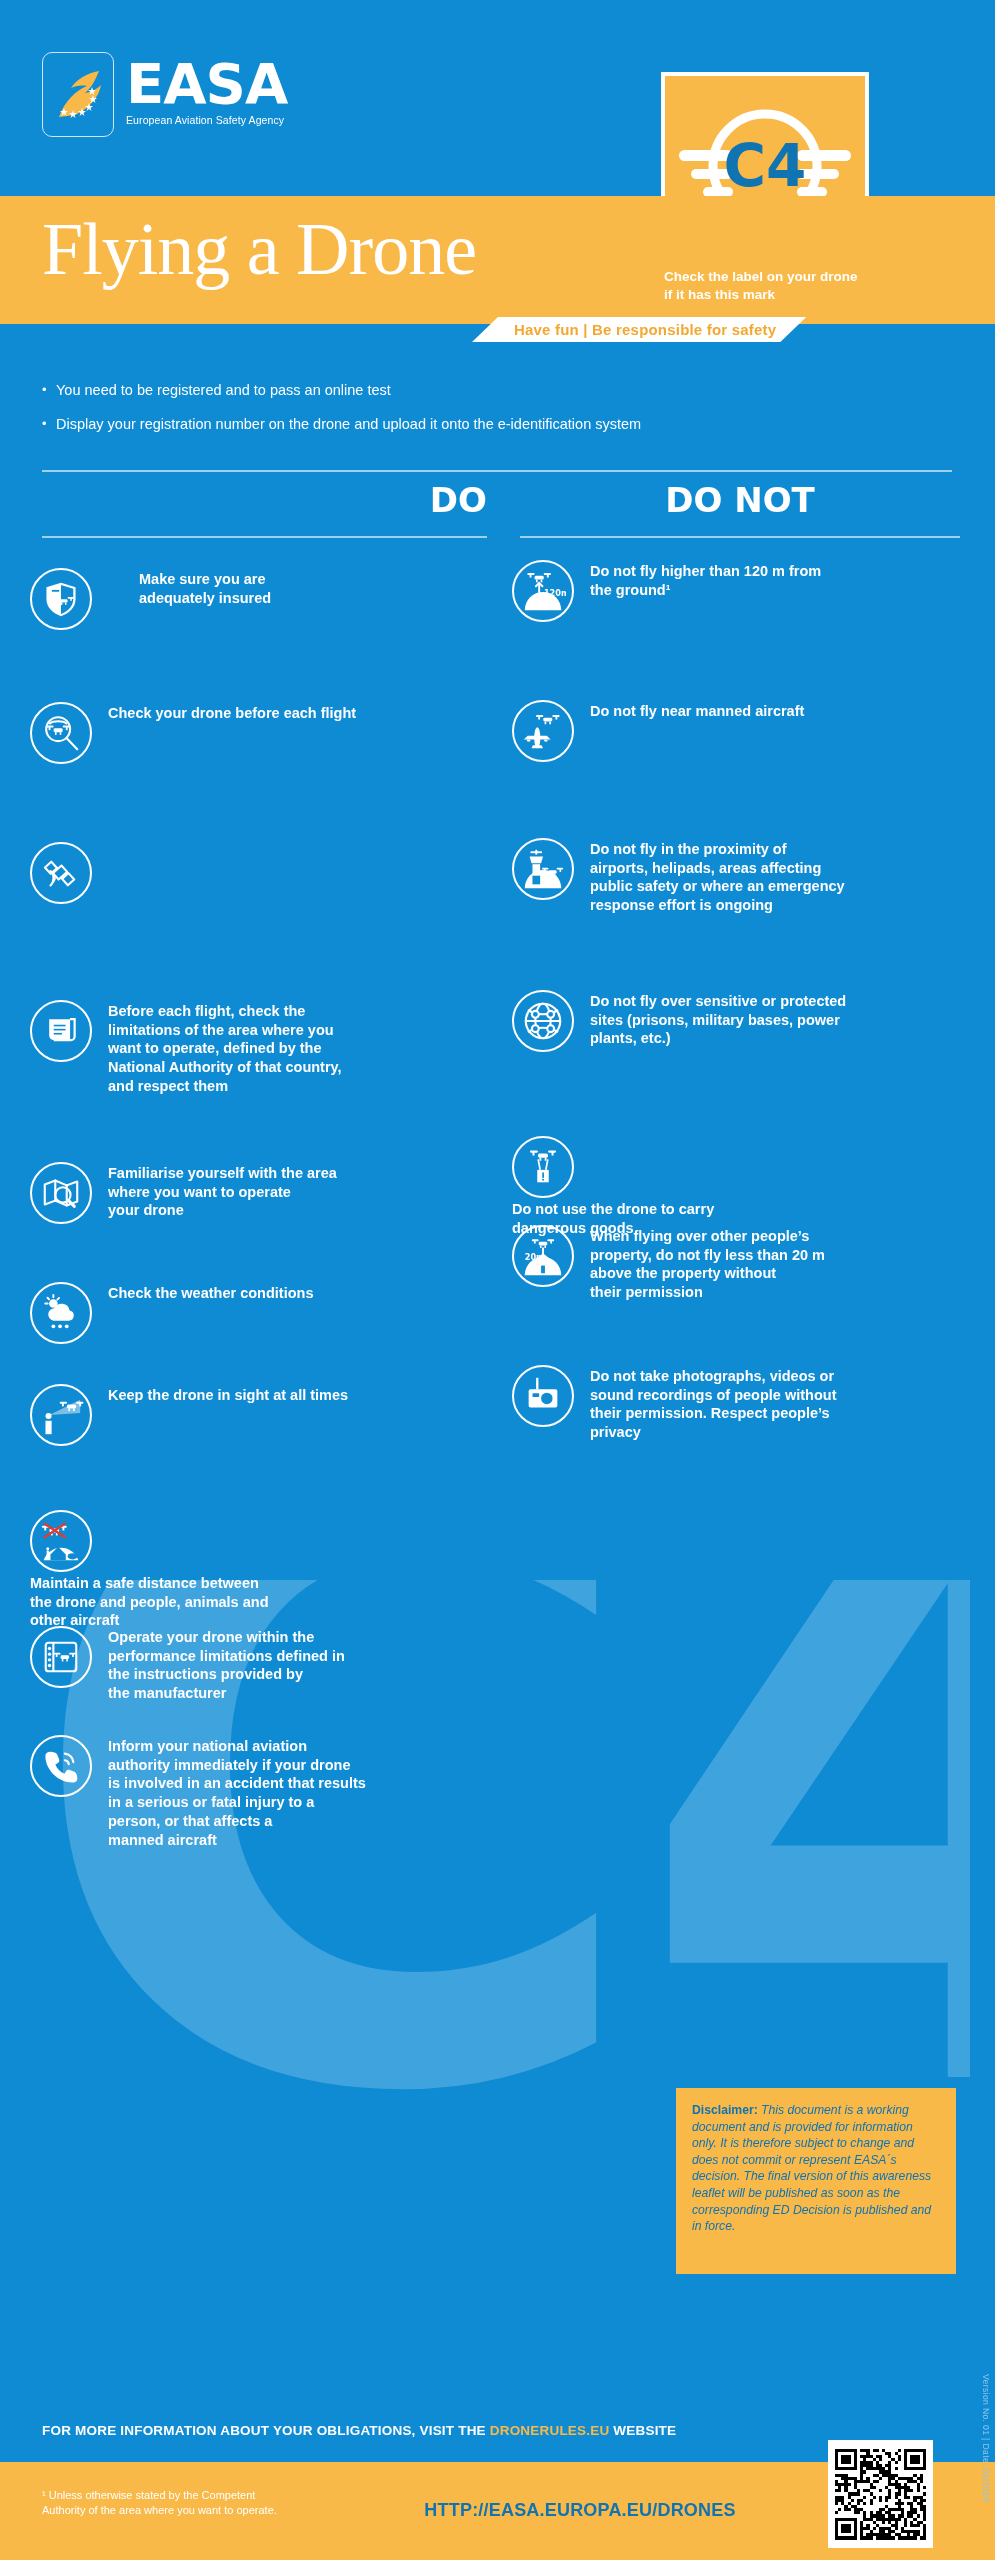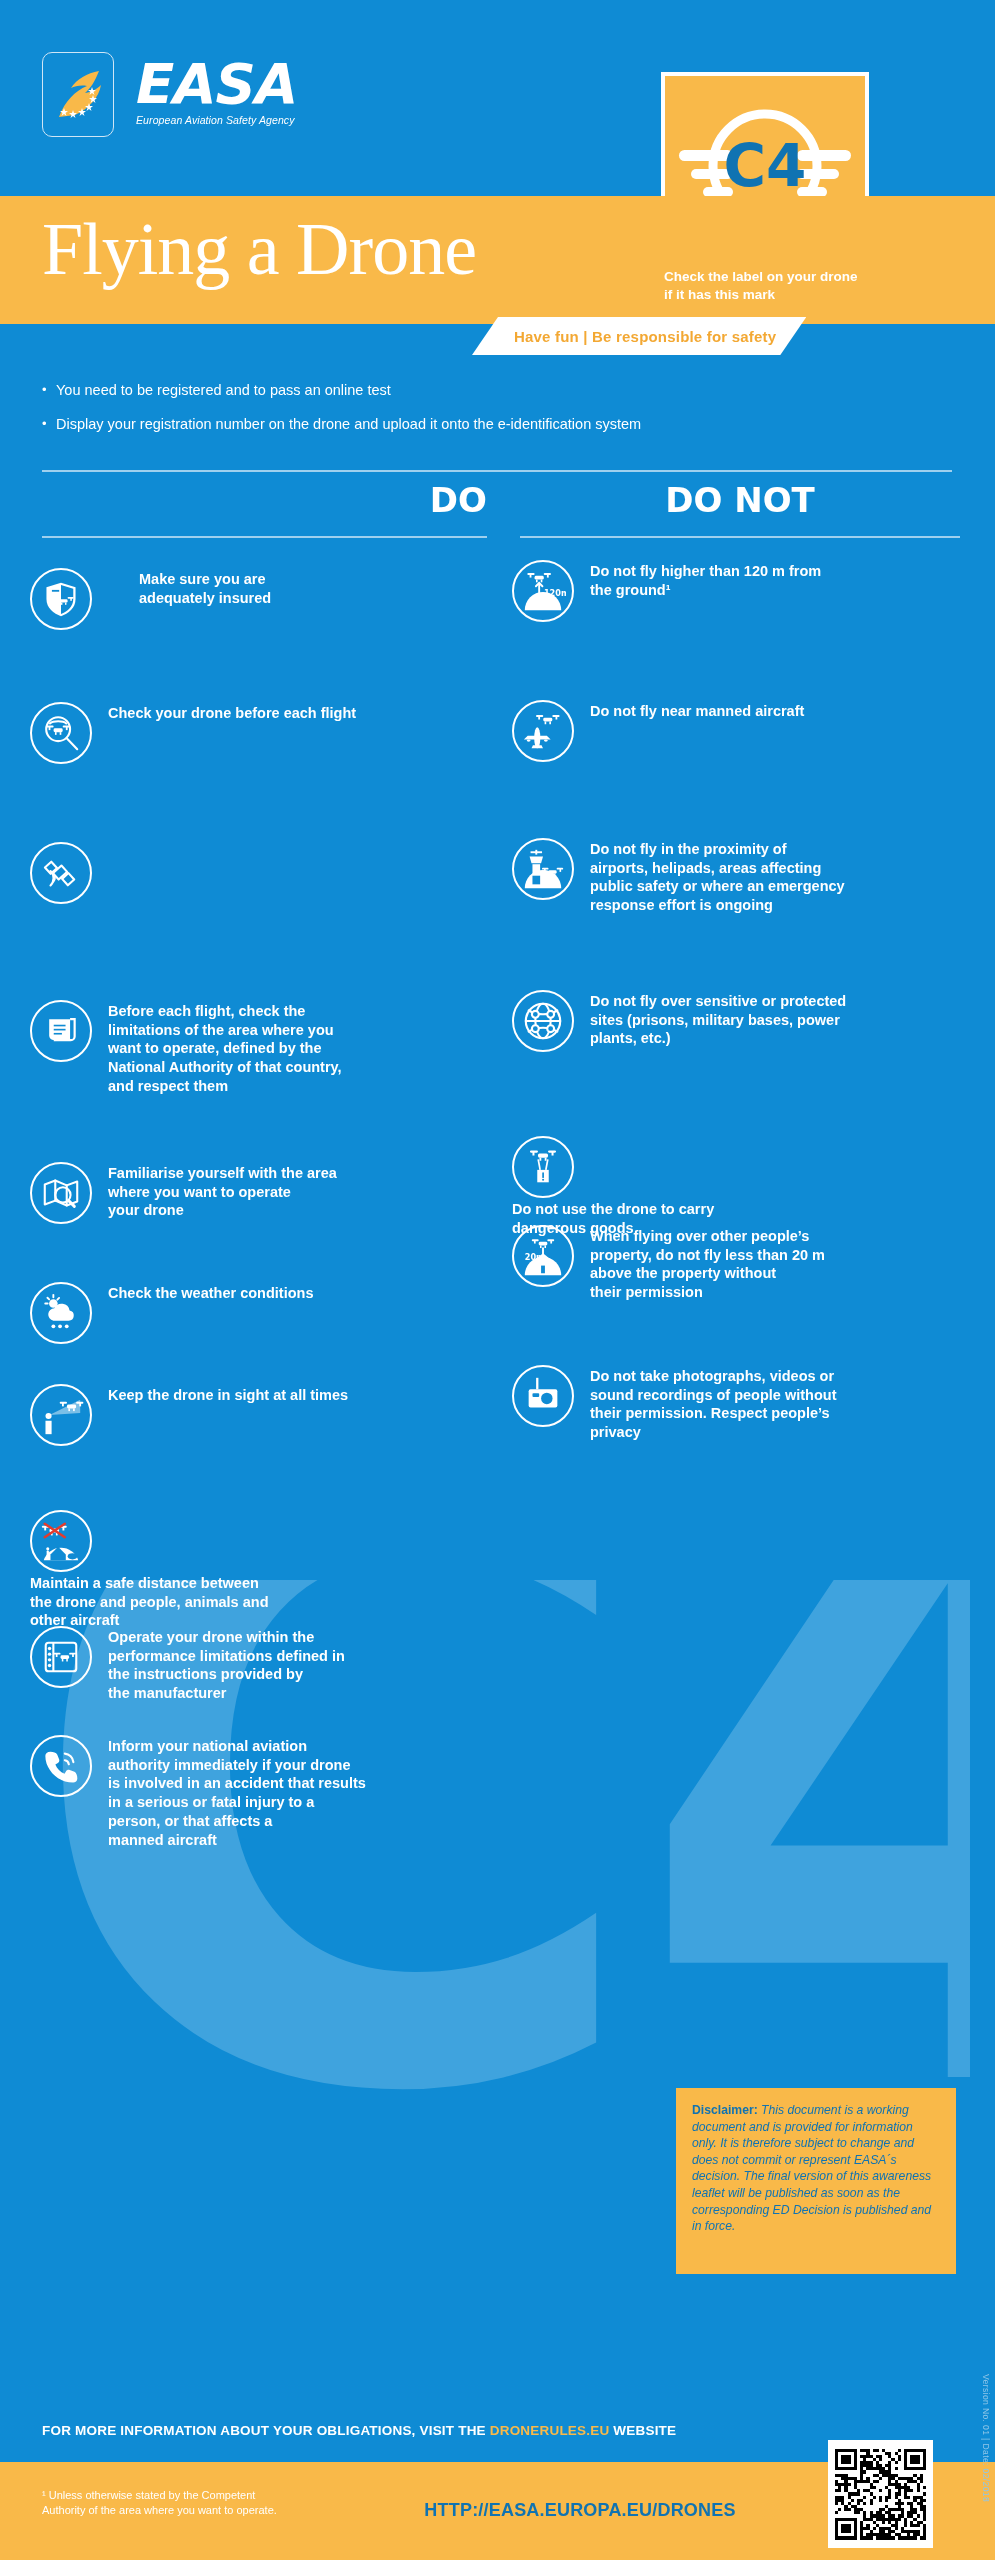--- a/index.html
+++ b/index.html
@@ -25,21 +25,21 @@
   }
 
   
   .topband{ position:absolute; left:0; top:0; width:995px; height:192px; background:#0f8bd4; }
   .logo-wrap{ position:absolute; left:42px; top:52px; display:flex; align-items:flex-start; }
   .logo-box{
     width:72px; height:85px; border:1.5px solid #cfe6f6; border-radius:10px;
     position:relative; flex:0 0 auto;
   }
   .bird{ position:absolute; left:8px; top:8px; }
-  .logo-text{ margin-left:22px; padding-top:6px;font-style:italic; }
+  .logo-text{ margin-left:12px; padding-top:6px; }
   .easa-word{
     color:#fff; font-family:"DejaVu Sans", sans-serif; font-weight:700;
     font-size:56px; line-height:.92; letter-spacing:-1px;
   }
   .easa-sub{ color:#fff; font-size:10.5px; letter-spacing:.1px; margin-top:4px; }
 
   
   .c4badge{
     position:absolute; left:661px; top:72px; width:208px; height:189px;
     background:#f9b949; border:4px solid #fff;
@@ -56,21 +56,21 @@
     color:#fff; font-size:74px; font-weight:300; line-height:1;
     font-family:Liberation Serif, serif; letter-spacing:-1px;
   }
   .c4note{
     position:absolute; left:664px; top:268px; width:300px;
     color:#fff; font-size:13.5px; line-height:1.32; font-weight:600;
   }
 
   
   .ribbon{
-    position:absolute; left:472px; top:317px; height:38px;
+    position:absolute; left:472px; top:317px; height:25px;
     background:#fff; color:#f3a833;
     font-size:15px; font-weight:700; letter-spacing:.2px;
     display:flex; align-items:center; padding:0 30px 0 42px;
     clip-path:polygon(26px 0, 100% 0, calc(100% - 26px) 100%, 0 100%);
   }
 
   
   .bullets{ position:absolute; left:42px; top:382px; width:910px; color:#fff; }
   .bullet{ display:flex; align-items:flex-start; margin-bottom:18px; font-size:14.5px; }
   .bullet .dot{ width:14px; flex:0 0 14px; font-size:13px; line-height:1.2; }

